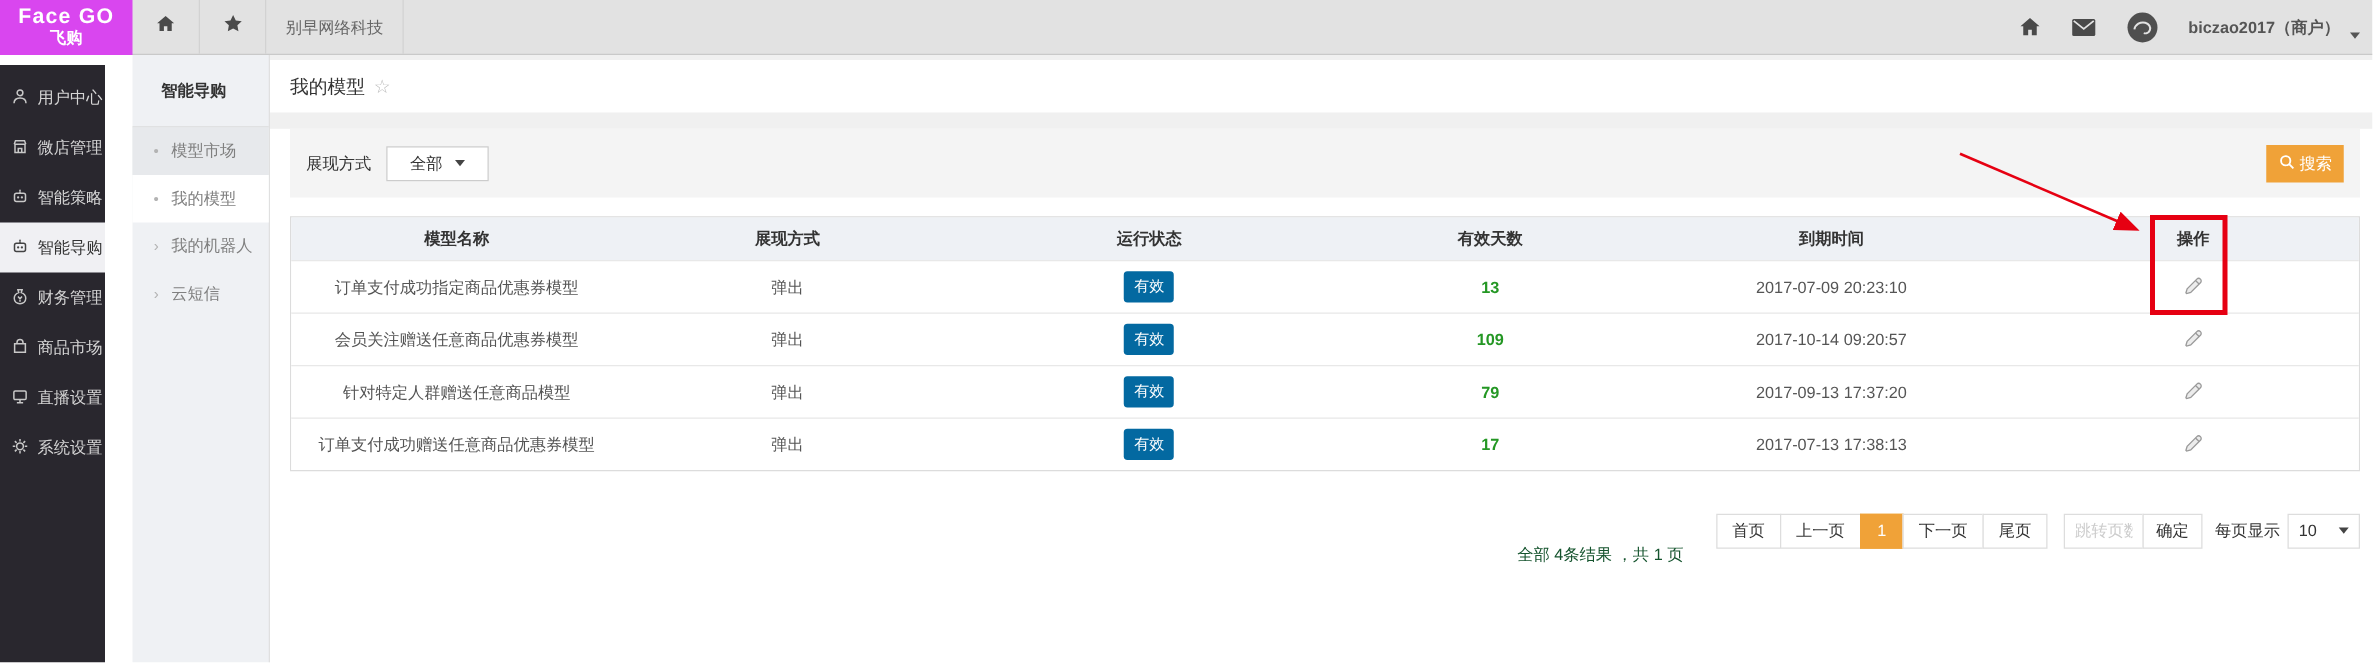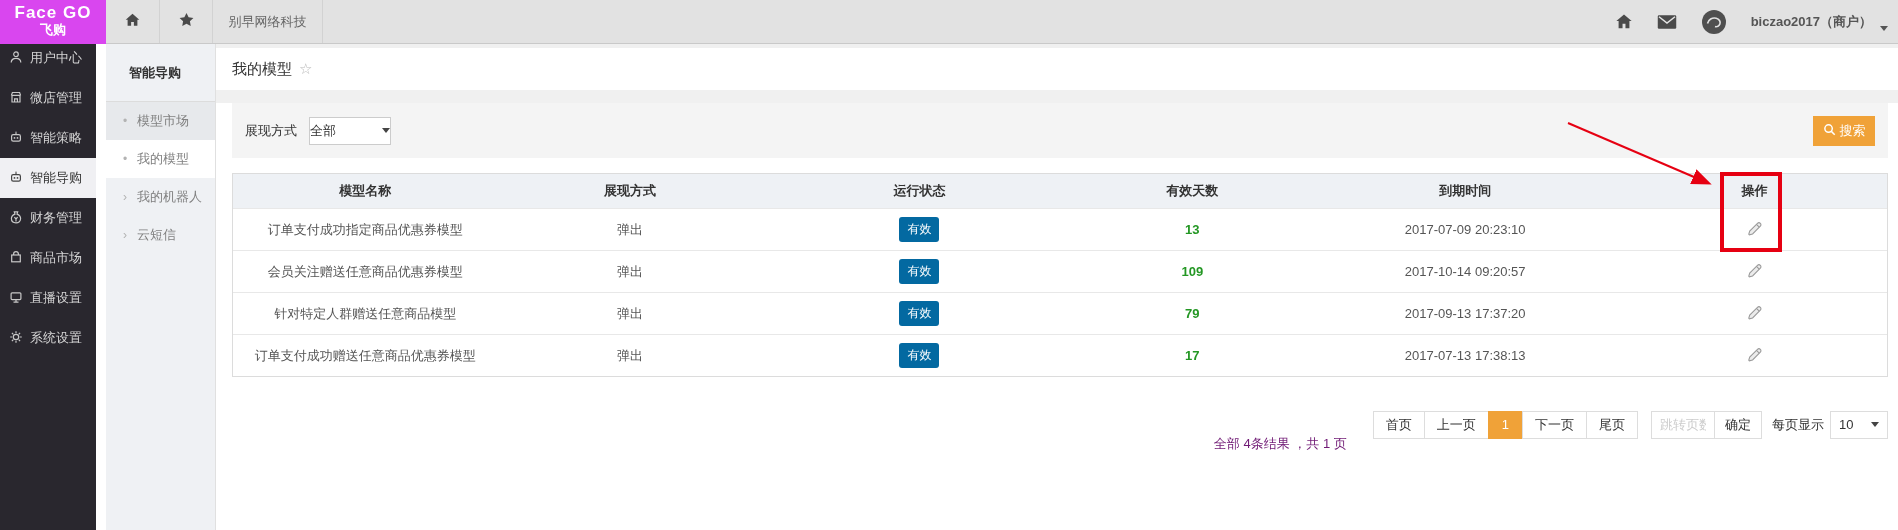--- a/index.html
+++ b/index.html
@@ -19,21 +19,21 @@
     justify-content:center; border-right:1px solid #d2d2d2; cursor:pointer; }
   .nav-home-cell { left:106px; width:54px; }
   .nav-star-cell { left:160px; width:53px; }
   .nav-company-cell { left:213px; width:110px; font-size:13px; color:#666; cursor:default; }
   .nav-right { position:absolute; right:10px; top:0; height:43px; display:flex; align-items:center; gap:24px; }
   .nav-user { display:flex; align-items:flex-end; gap:8px; font-size:13px; font-weight:bold; color:#555; cursor:pointer; }
   .caret-down { width:0; height:0; border-left:4px solid transparent; border-right:4px solid transparent; border-top:5px solid #555; }
   .nav-icon-btn { display:flex; align-items:center; cursor:pointer; }
 
   
-  .sidebar-dark { position:absolute; left:0; top:32px; width:96px; bottom:0; background:#29272e; padding-top:6px; z-index:5; }
+  .sidebar-dark { position:absolute; left:0; top:52px; width:84px; bottom:0; background:#29272e; padding-top:6px; z-index:5; }
   .side-item { height:40px; display:flex; align-items:center; padding-left:9px; gap:7px;
     color:#d5d5d5; font-size:13px; cursor:pointer; white-space:nowrap; }
   .side-item.selected { background:#f0f0f3; color:#333; }
   .side-item svg { flex:0 0 auto; }
 
   
   .sidebar-light { position:absolute; left:106px; top:44px; width:110px; bottom:0;
     background:#eff1f4; border-right:1px solid #e0e0e0; z-index:5; }
   .submenu-title { height:58px; line-height:58px; padding-left:23px; font-size:13px;
     font-weight:bold; color:#333; border-bottom:1px solid #dcdcdc; }
@@ -49,21 +49,21 @@
   .title-bar { height:42px; display:flex; align-items:center; padding-left:16px; gap:7px;
     font-size:15px; color:#333; background:#fff; }
   .title-star { color:#b9b9b9; font-size:15px; cursor:pointer; }
   .gray-band { height:13px; background:#f0f0f0; }
 
   .filter-panel { margin:0 10px 0 16px; height:55px; background:#f4f4f4;
     display:flex; align-items:center; justify-content:space-between; padding:0 13px; }
   .filter-left { display:flex; align-items:center; }
   .filter-label { font-size:13px; color:#333; }
   .select-box { width:82px; height:28px; background:#fff; border:1px solid #ccc; margin-left:12px;
-    display:flex; align-items:center; justify-content:space-between; padding:0 0;
+    display:flex; align-items:center; justify-content:space-between; padding:0 18px;
     font-size:13px; color:#333; cursor:pointer; }
   .select-caret { width:0; height:0; border-left:4px solid transparent; border-right:4px solid transparent; border-top:5px solid #444; }
   .search-group { display:flex; align-items:center; }
   .search-input { width:182px; height:30px; border:1px solid #ccc; padding:0 9px; font-size:13px; color:#333; outline:none; }
   .search-input::placeholder { color:#c2c2c2; }
   .search-btn { width:62px; height:30px; margin-left:20px; background:#f0a238; border:none; color:#fff;
     font-size:13px; display:flex; align-items:center; justify-content:center; gap:4px; cursor:pointer; }
 
   
   .data-table { margin:15px 10px 0 16px; border:1px solid #dcdcdc; background:#fff; }
@@ -74,21 +74,21 @@
   .th,.td { text-align:center; }
   .c0 { width:16%; } .c1 { width:16%; } .c2 { width:19%; } .c3 { width:14%; } .c4 { width:19%; } .c5 { width:16%; }
   .badge { display:inline-block; background:#0369a1; color:#fff; font-size:12px;
     padding:4px 8px; border-radius:3px; }
   .days { color:#249724; font-weight:bold; }
   .pencil-btn { display:inline-flex; cursor:pointer; }
 
   
   .pagination { margin:19px 10px 0 16px; display:flex; justify-content:flex-end; align-items:center;
     font-size:13px; color:#333; }
-  .pg-summary { color:#701a75; margin-right:26px;margin-top:39px; }
+  .pg-summary { color:#14532d; margin-right:26px;margin-top:39px; }
   .pg-btn { height:28px; line-height:26px; padding:0 12px; background:#fff;
     border:1px solid #ddd; margin-left:-1px; cursor:pointer; }
   .pg-btn.first { margin-left:0; }
   .pg-btn.active { background:#f0a238; border-color:#f0a238; color:#fff; padding:0 13px; }
   .pg-jump-input { width:64px; height:28px; border:1px solid #ddd; margin-left:13px;
     padding:0 8px; font-size:13px; outline:none; }
   .pg-jump-input::placeholder { color:#ccc; }
   .pg-confirm { height:28px; line-height:26px; padding:0 10px; background:#fff; border:1px solid #ddd;
     margin-left:-1px; cursor:pointer; }
   .pg-label { margin:0 6px 0 10px; }

